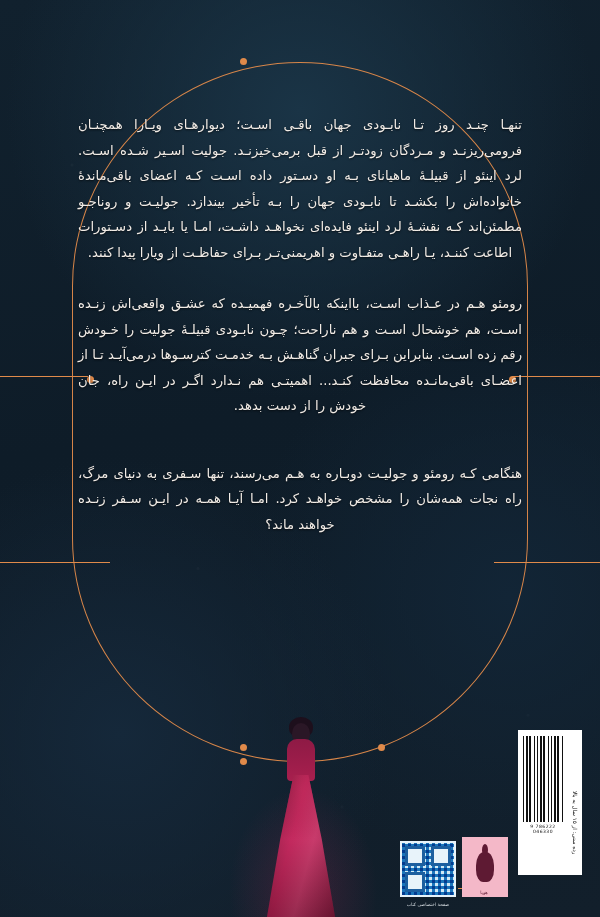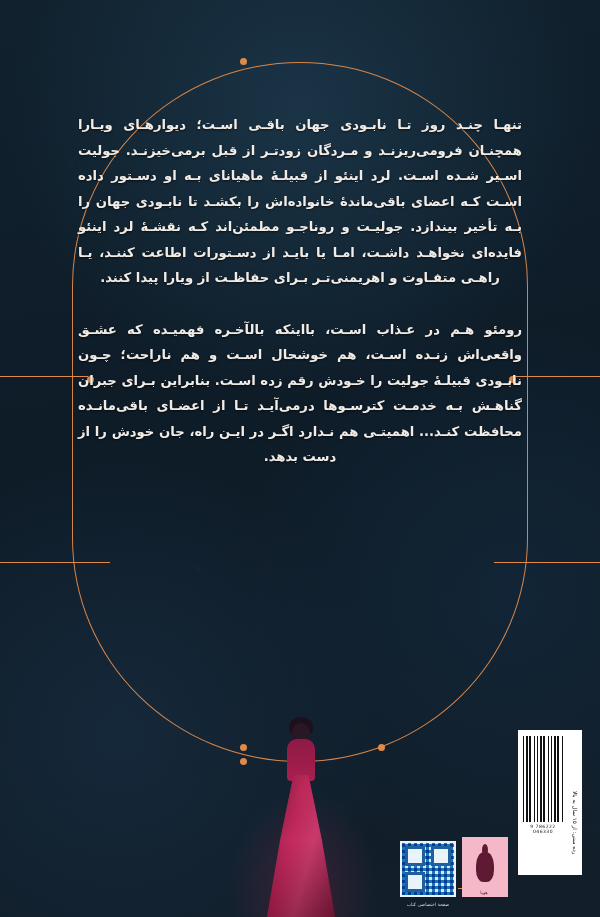--- a/index.html
+++ b/index.html
@@ -60,21 +60,20 @@
   }
   .para{
     font-size:13.2px;
     line-height:25.5px;
     margin:0 0 6px 0;
     text-align:justify;
     text-align-last:center;
     letter-spacing:.2px;
     color:#f2ece6;
     text-shadow:0 1px 2px rgba(0,0,0,.6);
-    font-weight:bold;
   }
   .p1{margin-bottom:26px;}
   .p2{margin-bottom:42px;}
   .p3{margin-bottom:0;}
 
   
   .figure{
     position:absolute;
     left:258px;bottom:0;
     width:86px;height:200px;
@@ -205,20 +204,21 @@
 <div class="frame-dot" style="left:240px;top:744px;"></div>
 
 <div class="divider" style="left:0px;top:376px;width:88px;"></div>
 <div class="divider" style="left:512px;top:376px;width:88px;"></div>
 <div class="divider" style="left:0px;top:562px;width:110px;"></div>
 <div class="divider" style="left:494px;top:562px;width:106px;"></div>
 
 <div class="content">
   <p class="para p1">تنهـا چنـد روز تـا نابـودی جهان باقـی اسـت؛ دیوارهـای ویـارا همچنـان فرومی‌ریزنـد و مـردگان زودتـر از قبل برمی‌خیزنـد. جولیت اسـیر شـده اسـت. لرد اینئو از قبیلـهٔ ماهیانای بـه او دسـتور داده اسـت کـه اعضای باقی‌ماندهٔ خانواده‌اش را بکشـد تا نابـودی جهان را بـه تأخیر بیندازد. جولیـت و روناجـو مطمئن‌اند کـه نقشـهٔ لرد اینئو فایده‌ای نخواهـد داشـت، امـا یا بایـد از دسـتورات اطاعت کننـد، یـا راهـی متفـاوت و اهریمنی‌تـر بـرای حفاظـت از ویارا پیدا کنند.</p>
   <p class="para p2">رومئو هـم در عـذاب اسـت، بااینکه بالآخـره فهمیـده که عشـق واقعی‌اش زنـده اسـت، هم خوشحال اسـت و هم ناراحت؛ چـون نابـودی قبیلـهٔ جولیت را خـودش رقم زده اسـت. بنابراین بـرای جبران گناهـش بـه خدمـت کترسـوها درمی‌آیـد تـا از اعضـای باقی‌مانـده محافظت کنـد... اهمیتـی هم نـدارد اگـر در ایـن راه، جان خودش را از دست بدهد.</p>
+  <p class="para p3">هنگامی کـه رومئو و جولیـت دوبـاره به هـم می‌رسند، تنها سـفری به دنیای مرگ، راه نجات همه‌شان را مشخص خواهـد کرد. امـا آیـا همـه در ایـن سـفر زنـده خواهند ماند؟</p>
 </div>
 
 <div class="figure">
   <div class="fig-glow"></div>
   <div class="fig-hair"></div>
   <div class="fig-head"></div>
   <div class="fig-torso"></div>
   <div class="fig-skirt"></div>
   <div class="fig-skirt-shade"></div>
 </div>

